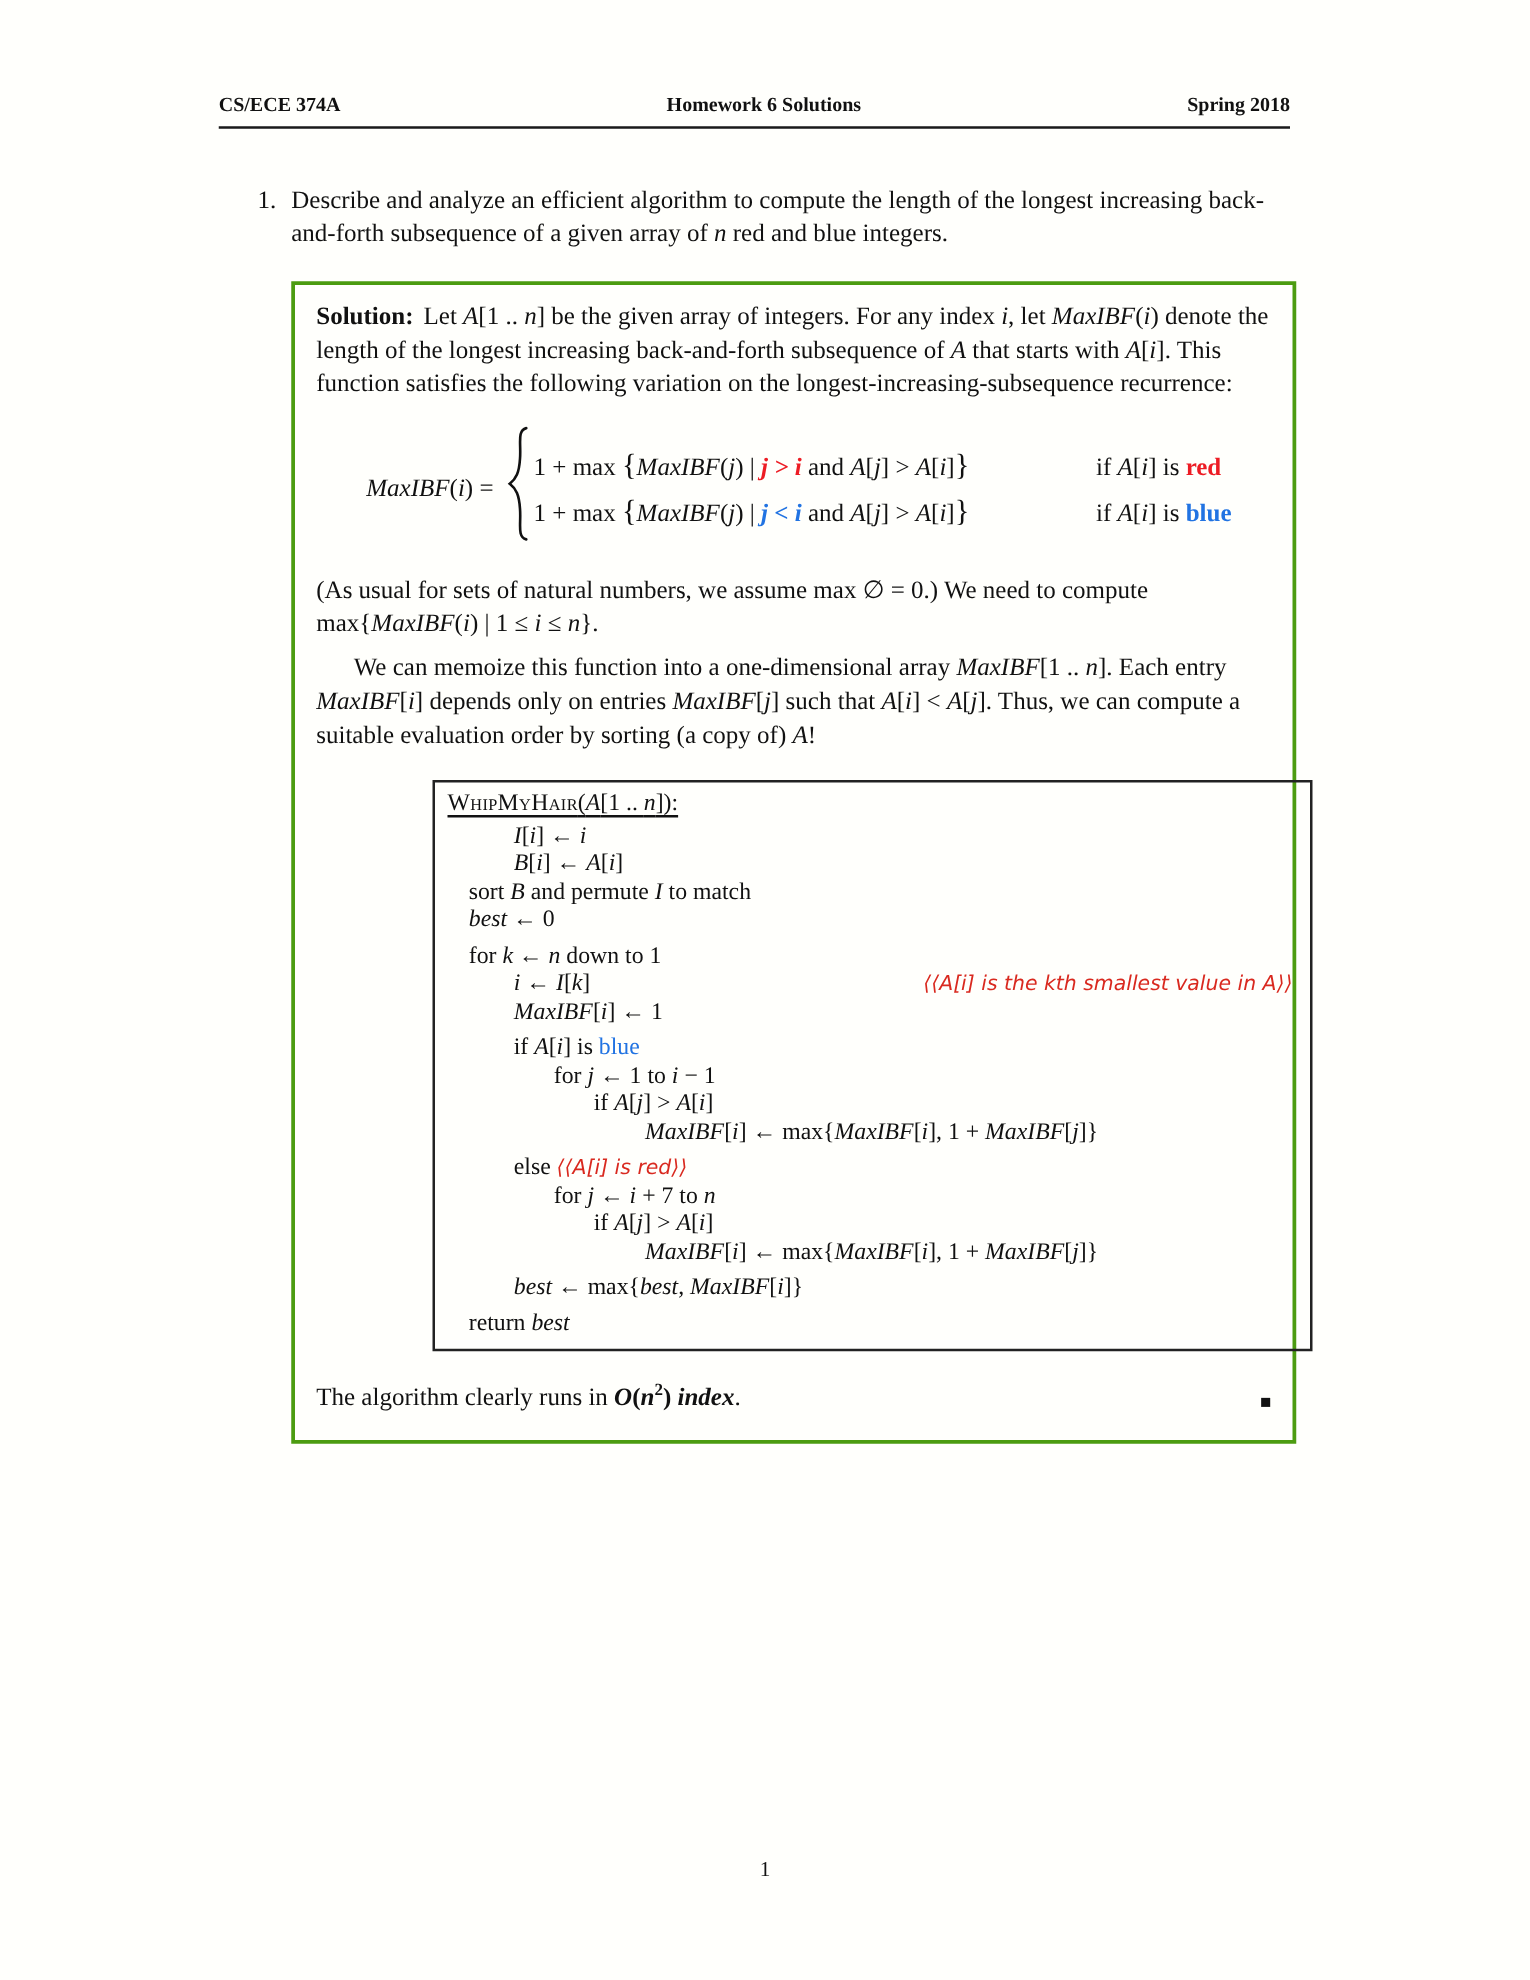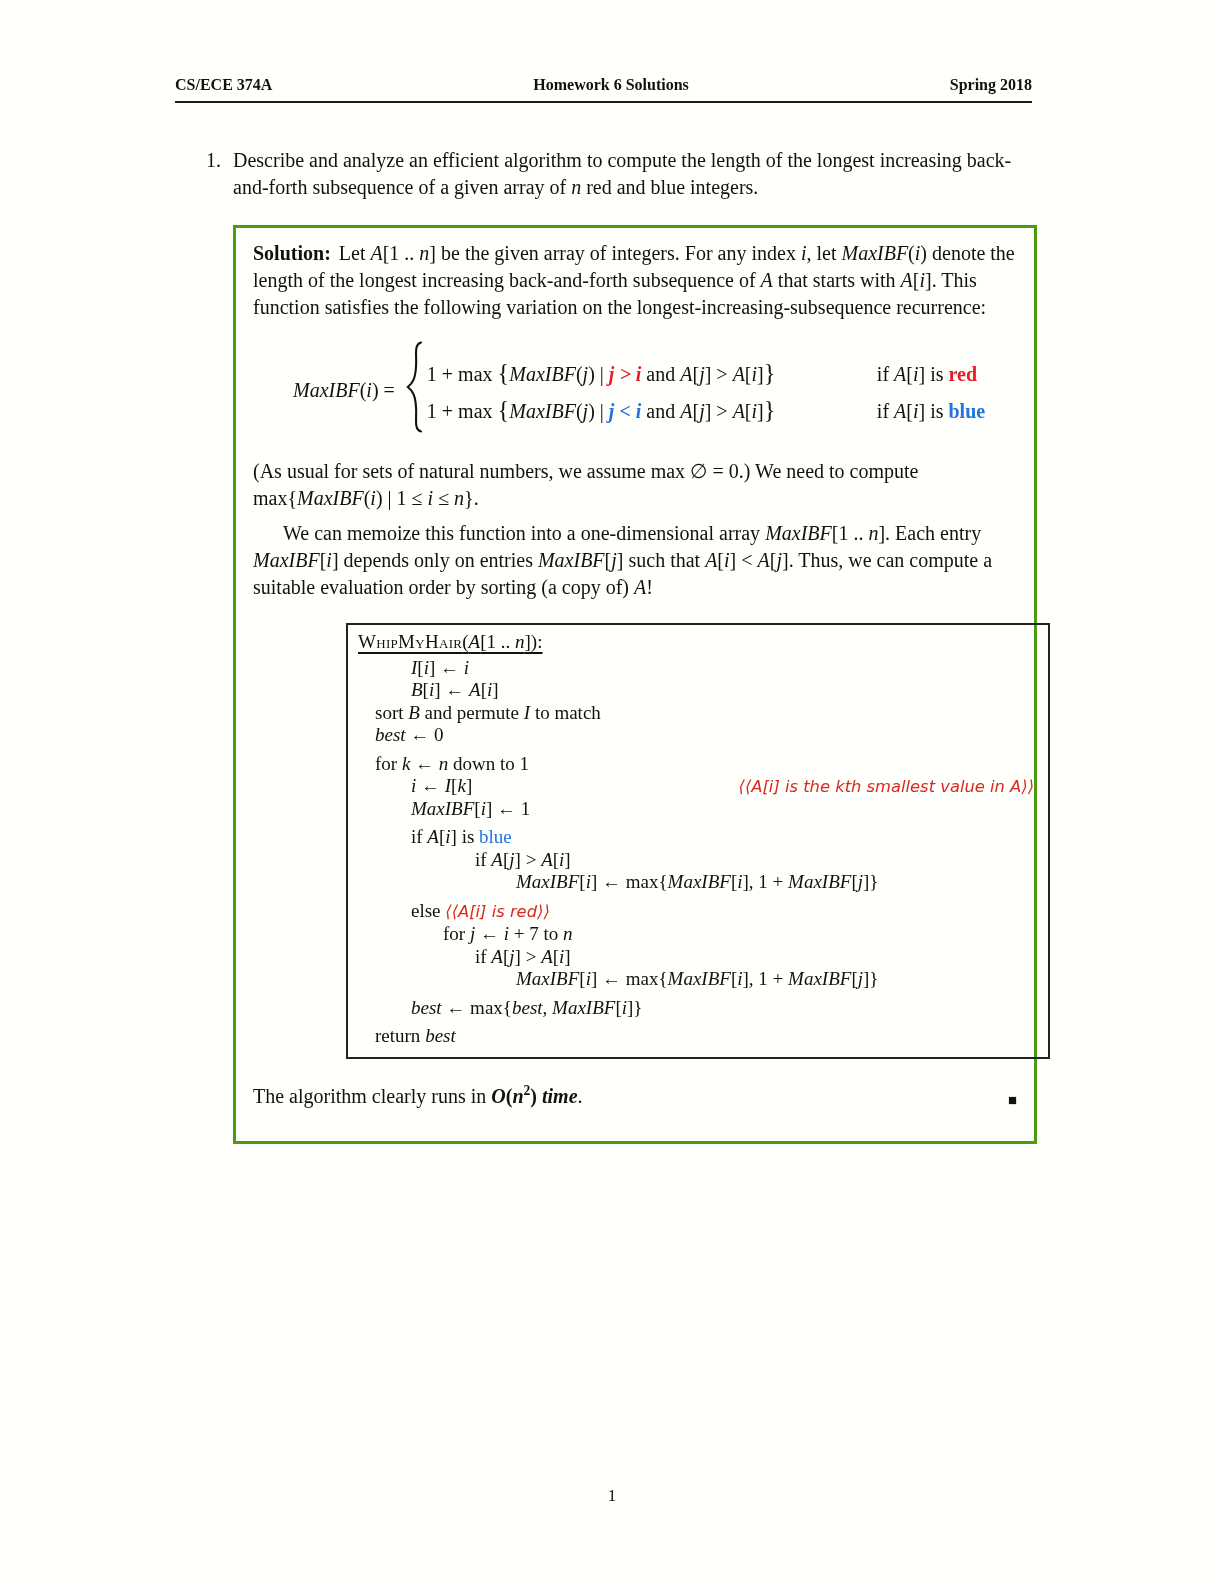--- a/index.html
+++ b/index.html
@@ -26,21 +26,21 @@
     font-size:20px;line-height:27px;
   }
   .pnum{width:20px;text-align:right;flex:none;}
   .ptext{margin-left:12px;}
   
   .solution-box{
     box-sizing:border-box;
     margin:24px 0 0 233px;
     width:804px;
     border:3px solid var(--green,#4c9c10);
-    padding:12px 17px 31px 17px;
+    padding:12px 17px 20px 17px;
     font-size:20px;line-height:27px;
   }
   .slabel{font-weight:bold;margin-right:8px;}
   .para{margin:0;}
   .para2{margin-top:18px;}
   .para3{margin-top:8px;text-indent:30px;}
   
   .recurrence{
     display:flex;align-items:center;
     margin:20px 0 18px 0;
@@ -145,33 +145,34 @@
       <div class="codetitle"><span class="sg s-sc">WhipMyHair</span><span class="sg s-n">(</span><span class="sg s-i">A</span><span class="sg s-n">[1 .. </span><span class="sg s-i">n</span><span class="sg s-n">]):</span></div>
       <div id="codelines">
           <div class="codeline pad2"><span class="sg s-i">I</span><span class="sg s-n">[</span><span class="sg s-i">i</span><span class="sg s-n">] ← </span><span class="sg s-i">i</span></div>
           <div class="codeline pad2"><span class="sg s-i">B</span><span class="sg s-n">[</span><span class="sg s-i">i</span><span class="sg s-n">] ← </span><span class="sg s-i">A</span><span class="sg s-n">[</span><span class="sg s-i">i</span><span class="sg s-n">]</span></div>
           <div class="codeline pad1"><span class="sg s-n">sort </span><span class="sg s-i">B</span><span class="sg s-n"> and permute </span><span class="sg s-i">I</span><span class="sg s-n"> to match</span></div>
           <div class="codeline pad1"><span class="sg s-i">best</span><span class="sg s-n"> ← 0</span></div>
           <div class="codeline pad1 gap"><span class="sg s-n">for </span><span class="sg s-i">k</span><span class="sg s-n"> ← </span><span class="sg s-i">n</span><span class="sg s-n"> down to 1</span></div>
           <div class="codeline pad2"><span class="sg s-i">i</span><span class="sg s-n"> ← </span><span class="sg s-i">I</span><span class="sg s-n">[</span><span class="sg s-i">k</span><span class="sg s-n">]</span><span class="code-comment"><span class="sg s-cm">⟨⟨A[i] is the kth smallest value in A⟩⟩</span></span></div>
           <div class="codeline pad2"><span class="sg s-i">MaxIBF</span><span class="sg s-n">[</span><span class="sg s-i">i</span><span class="sg s-n">] ← 1</span></div>
           <div class="codeline pad2 gap"><span class="sg s-n">if </span><span class="sg s-i">A</span><span class="sg s-n">[</span><span class="sg s-i">i</span><span class="sg s-n">] is </span><span class="sg s-blue">blue</span></div>
+          <div class="codeline pad3"><span class="sg s-n">for </span><span class="sg s-i">j</span><span class="sg s-n"> ← 1 to </span><span class="sg s-i">i</span><span class="sg s-n"> − 1</span></div>
           <div class="codeline pad4"><span class="sg s-n">if </span><span class="sg s-i">A</span><span class="sg s-n">[</span><span class="sg s-i">j</span><span class="sg s-n">] &gt; </span><span class="sg s-i">A</span><span class="sg s-n">[</span><span class="sg s-i">i</span><span class="sg s-n">]</span></div>
           <div class="codeline pad5"><span class="sg s-i">MaxIBF</span><span class="sg s-n">[</span><span class="sg s-i">i</span><span class="sg s-n">] ← max{</span><span class="sg s-i">MaxIBF</span><span class="sg s-n">[</span><span class="sg s-i">i</span><span class="sg s-n">], 1 + </span><span class="sg s-i">MaxIBF</span><span class="sg s-n">[</span><span class="sg s-i">j</span><span class="sg s-n">]}</span></div>
           <div class="codeline pad2 gap"><span class="sg s-n">else </span><span class="sg s-cm">⟨⟨A[i] is red⟩⟩</span></div>
           <div class="codeline pad3"><span class="sg s-n">for </span><span class="sg s-i">j</span><span class="sg s-n"> ← </span><span class="sg s-i">i</span><span class="sg s-n"> + 7 to </span><span class="sg s-i">n</span></div>
           <div class="codeline pad4"><span class="sg s-n">if </span><span class="sg s-i">A</span><span class="sg s-n">[</span><span class="sg s-i">j</span><span class="sg s-n">] &gt; </span><span class="sg s-i">A</span><span class="sg s-n">[</span><span class="sg s-i">i</span><span class="sg s-n">]</span></div>
           <div class="codeline pad5"><span class="sg s-i">MaxIBF</span><span class="sg s-n">[</span><span class="sg s-i">i</span><span class="sg s-n">] ← max{</span><span class="sg s-i">MaxIBF</span><span class="sg s-n">[</span><span class="sg s-i">i</span><span class="sg s-n">], 1 + </span><span class="sg s-i">MaxIBF</span><span class="sg s-n">[</span><span class="sg s-i">j</span><span class="sg s-n">]}</span></div>
           <div class="codeline pad2 gap"><span class="sg s-i">best</span><span class="sg s-n"> ← max{</span><span class="sg s-i">best</span><span class="sg s-n">, </span><span class="sg s-i">MaxIBF</span><span class="sg s-n">[</span><span class="sg s-i">i</span><span class="sg s-n">]}</span></div>
           <div class="codeline pad1 gap"><span class="sg s-n">return </span><span class="sg s-i">best</span></div>
         </div>
     </div>
 
     <div class="closing">
-      <span><span class="sg s-n">The algorithm clearly runs in </span><span class="sg s-b s-i">O</span><span class="sg s-b">(</span><span class="sg s-b s-i">n</span><span class="sg s-b s-sup">2</span><span class="sg s-b">)</span><span class="sg s-b s-i"> time</span><span class="sg s-n">.</span></span>
+      <span><span class="sg s-n">The algorithm clearly runs in </span><span class="sg s-b s-i">O</span><span class="sg s-b">(</span><span class="sg s-b s-i">n</span><span class="sg s-b s-sup">2</span><span class="sg s-b">)</span><span class="sg s-b s-i"> index</span><span class="sg s-n">.</span></span>
       <span class="qed">■</span>
     </div>
 
   </div>
 
   <div class="footer">
     <span>1</span>
   </div>
 
 </div>

